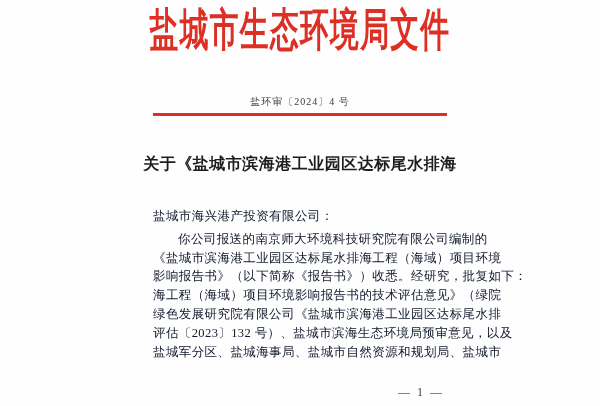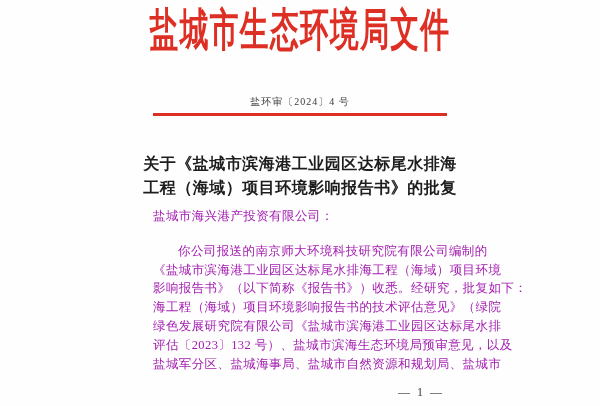--- a/index.html
+++ b/index.html
@@ -73,26 +73,26 @@
   }
   .doc-title .t-line { white-space: nowrap; }
   
   .doc-body {
     position: absolute;
     top: 207px;
     left: 153px;
     width: 300px;
     font-size: 12.5px;
     line-height: 18.8px;
-    color: #a21caf;
+    color: #0f172a;
     letter-spacing: 0.4px;
   }
   .doc-body .b-line { white-space: nowrap; }
   .doc-body .b-line.indent { text-indent: 2em; }
-  .doc-body .b-line.para-gap { margin-top: 16px; }
+  .doc-body .b-line.para-gap { margin-top: 4px; }
   
   .page-number {
     position: absolute;
     top: 385px;
     left: 398px;
     font-size: 12px;
     letter-spacing: 2px;
     color: #3a3a3a;
     white-space: nowrap;
   }
@@ -105,21 +105,20 @@
   <div class="letterhead">
     <span class="letterhead-inner">盐城市生态环境局文件</span>
   </div>
 
   <div class="doc-number">盐环审〔2024〕4 号</div>
 
   <div class="red-rule"></div>
 
   <div class="doc-title">
     <div class="t-line">关于《盐城市滨海港工业园区达标尾水排海</div>
-    <div class="t-line">工程（海域）项目环境影响报告书》的批复</div>
   </div>
 
   <div class="doc-body">
     <div class="b-line">盐城市海兴港产投资有限公司：</div>
     <div class="b-line indent para-gap">你公司报送的南京师大环境科技研究院有限公司编制的</div>
     <div class="b-line">《盐城市滨海港工业园区达标尾水排海工程（海域）项目环境</div>
     <div class="b-line">影响报告书》（以下简称《报告书》）收悉。经研究，批复如下：</div>
     <div class="b-line">海工程（海域）项目环境影响报告书的技术评估意见》（绿院</div>
     <div class="b-line">绿色发展研究院有限公司《盐城市滨海港工业园区达标尾水排</div>
     <div class="b-line">评估〔2023〕132 号）、盐城市滨海生态环境局预审意见，以及</div>

